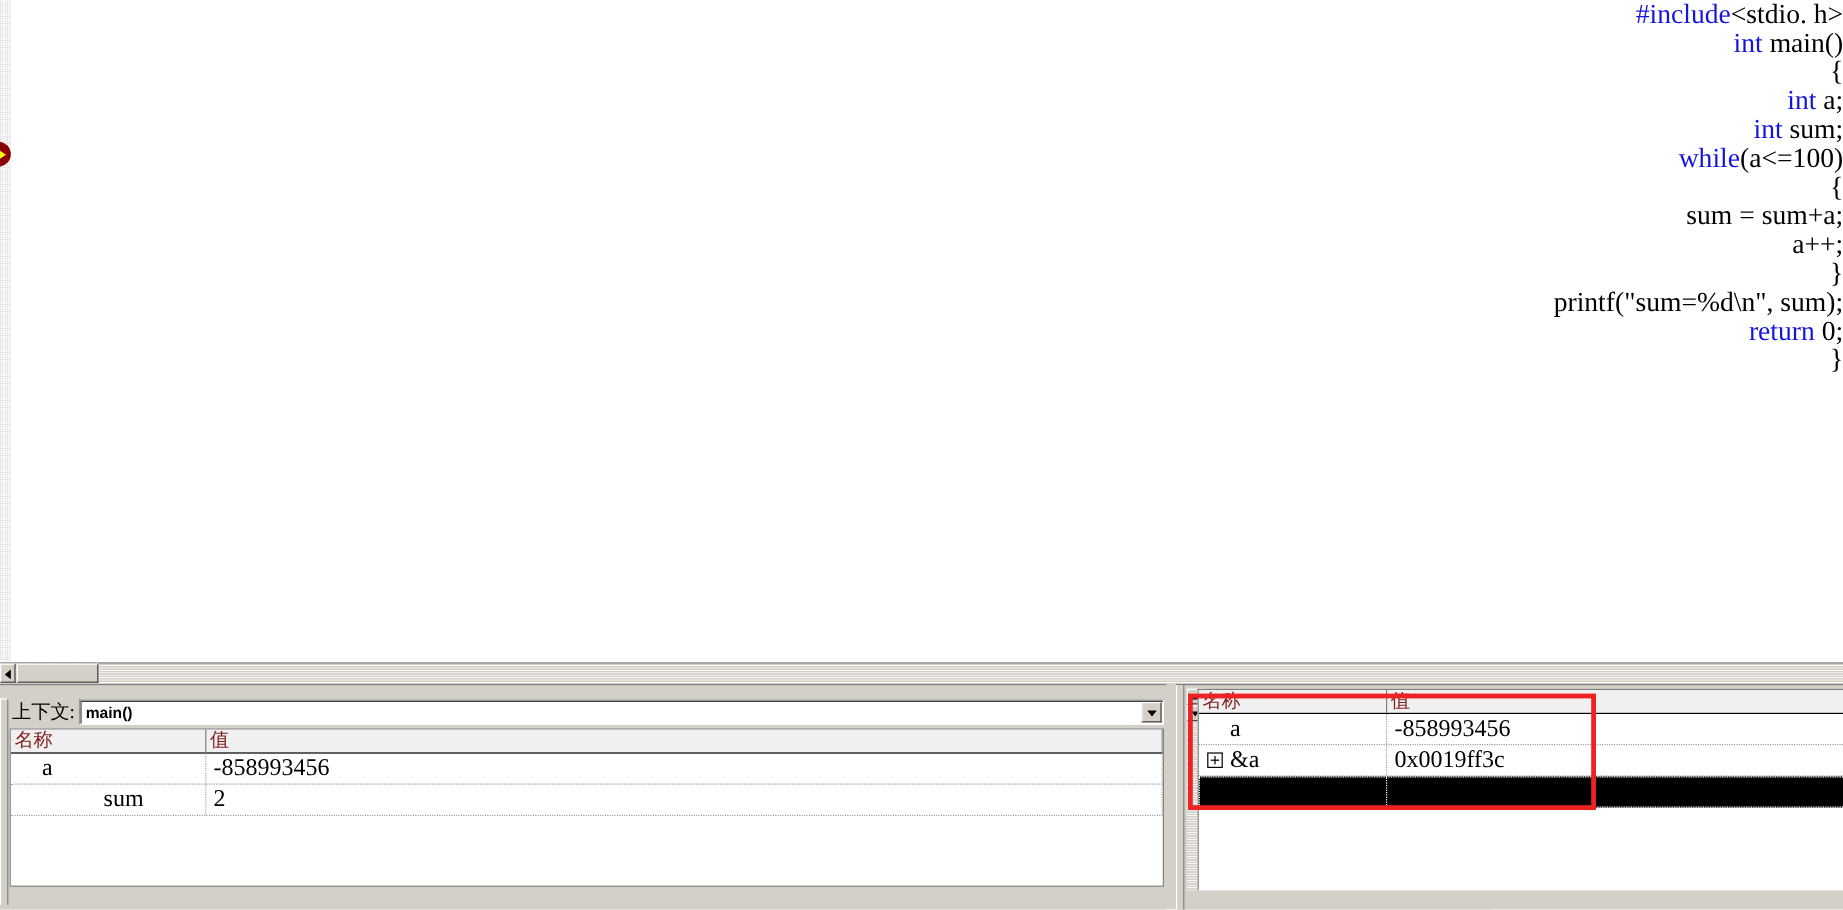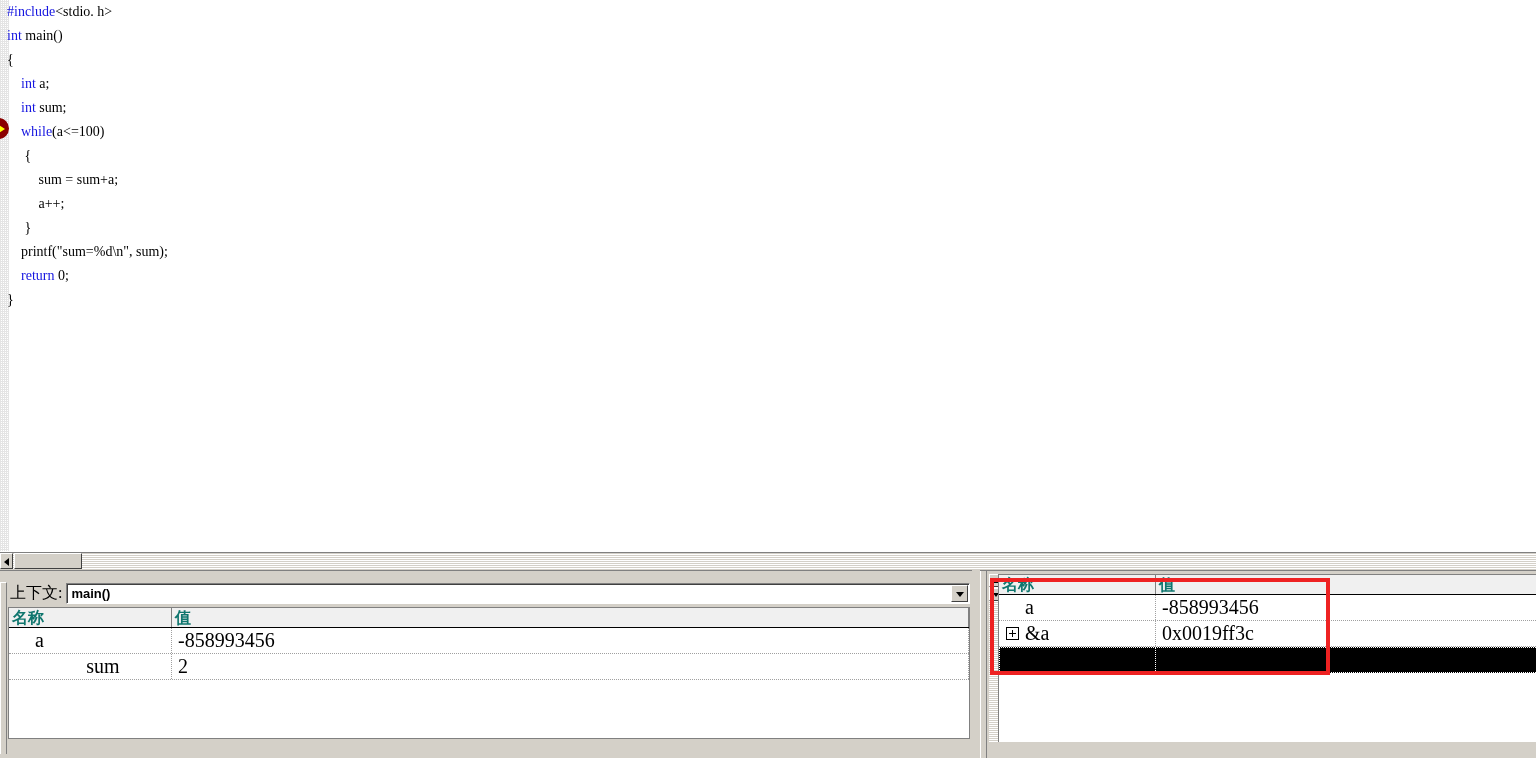--- a/index.html
+++ b/index.html
@@ -41,24 +41,25 @@
       repeating-linear-gradient(0deg, #e4e4e4 0px, #e4e4e4 1px, transparent 1px, transparent 2px),
       repeating-linear-gradient(90deg, #e4e4e4 0px, #e4e4e4 1px, transparent 1px, transparent 2px);
     background-size: 2px 2px;
   }
   .code-area {
     position: absolute;
     left: 0; top: 0;
     width: 1536px;
     height: 551px;
     font-family: "Liberation Serif", serif;
-    font-size: 14px;
+    font-size: 23px;
     line-height: 24px;
     color: #000000;
     white-space: pre;
+    text-align: right;
   }
   .code-line {
     position: relative;
     height: 24px;
     padding-left: 7px;
     white-space: pre;
     font-family: "Liberation Serif", serif;
   }
   .kw { color: #1515e0; }
   .pre { color: #1515e0; }
@@ -232,28 +233,27 @@
   .grid-header {
     display: flex;
     height: 20px;
     background: #f0f0f0;
     border-bottom: 1px solid #000000;
     box-sizing: border-box;
   }
   .grid-header .hcell {
     font-family: "Liberation Serif", serif;
     font-size: 16px;
-    color: #0f766e;
+    color: #7f1d1d;
     padding-left: 3px;
     box-sizing: border-box;
     border-right: 1px solid #808080;
     line-height: 19px;
     overflow: hidden;
     white-space: nowrap;
-    font-weight: bold;
   }
   .grid-row {
     display: flex;
     height: 26px;
     border-bottom: 1px dotted #a0a0a0;
     box-sizing: border-box;
   }
   .grid-row .cell {
     font-family: "Liberation Serif", serif;
     font-size: 20px;

